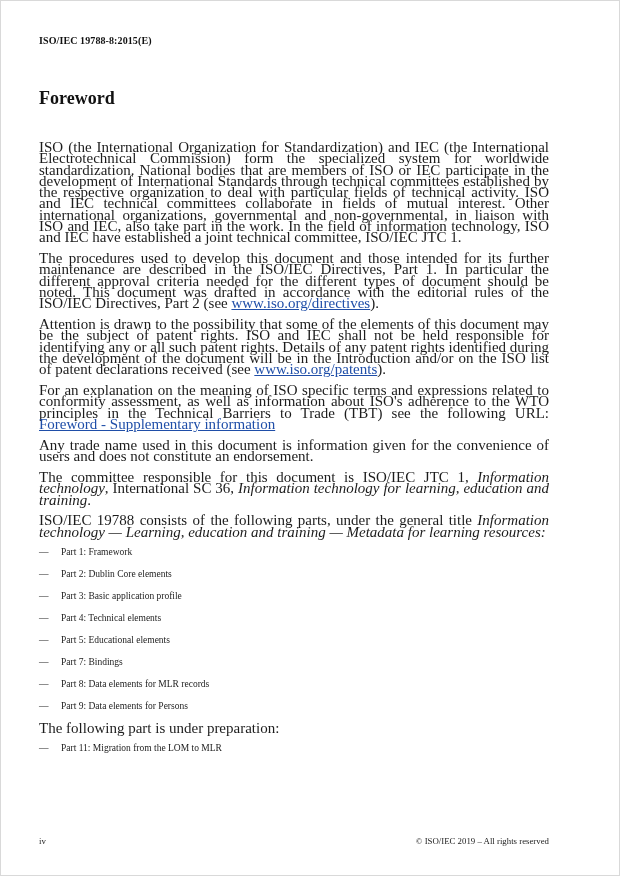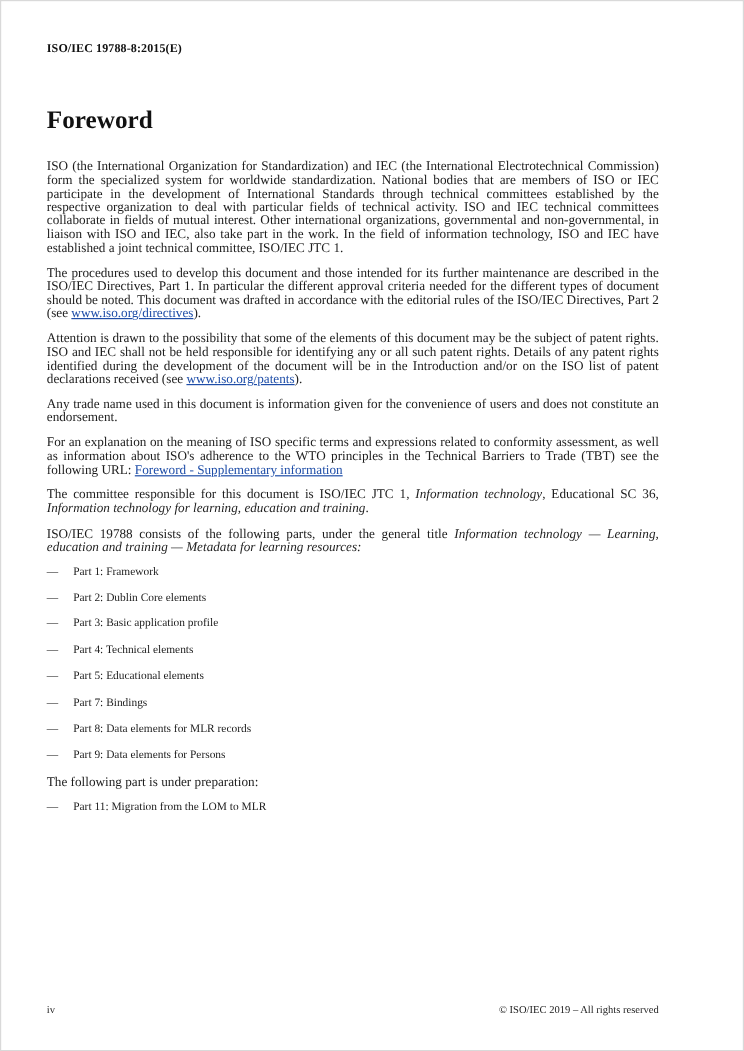--- a/index.html
+++ b/index.html
@@ -26,27 +26,27 @@
     color: #1c1c1c;
   }
   .doc-header {
     font-weight: bold;
     font-size: 10px;
     letter-spacing: 0.1px;
     margin-bottom: 42px;
     color: #111111;
   }
   h1.doc-title {
-    font-size: 21px;
+    font-size: 18px;
     font-weight: bold;
     color: #111111;
-    margin-bottom: 21px;
+    margin-bottom: 33px;
   }
   .para {
-    font-size: 11px;
+    font-size: 15px;
     line-height: 11.3px;
     text-align: justify;
     margin-bottom: 9.5px;
     color: #1c1c1c;
     font-family: Liberation Serif, serif;
   }
   .para.no-justify { text-align: left; }
   .doc-link {
     color: #1f4ea8;
     text-decoration: underline;
@@ -81,23 +81,23 @@
 <body>
 
 <div class="page">
   <div class="content">
     <div class="doc-header">ISO/IEC 19788-8:2015(E)</div>
     <h1 class="doc-title">Foreword</h1>
     <div id="doc-body">
         <p class="para"><span>ISO (the International Organization for Standardization) and IEC (the International Electrotechnical Commission) form the specialized system for worldwide standardization. National bodies that are members of ISO or IEC participate in the development of International Standards through technical committees established by the respective organization to deal with particular fields of technical activity. ISO and IEC technical committees collaborate in fields of mutual interest. Other international organizations, governmental and non-governmental, in liaison with ISO and IEC, also take part in the work. In the field of information technology, ISO and IEC have established a joint technical committee, ISO/IEC JTC 1.</span></p>
         <p class="para"><span>The procedures used to develop this document and those intended for its further maintenance are described in the ISO/IEC Directives, Part 1. In particular the different approval criteria needed for the different types of document should be noted. This document was drafted in accordance with the editorial rules of the ISO/IEC Directives, Part 2 (see </span><a href="#" class="doc-link">www.iso.org/directives</a><span>).</span></p>
         <p class="para"><span>Attention is drawn to the possibility that some of the elements of this document may be the subject of patent rights. ISO and IEC shall not be held responsible for identifying any or all such patent rights.  Details of any patent rights identified during the development of the document will be in the Introduction and/or on the ISO list of patent declarations received (see </span><a href="#" class="doc-link">www.iso.org/patents</a><span>).</span></p>
+        <p class="para"><span>For an explanation on the meaning of ISO specific terms and expressions related to conformity assessment, as well as information about ISO's adherence to the WTO principles in the Technical Barriers to Trade (TBT) see the following URL: </span><a href="#" class="doc-link">Foreword - Supplementary information</a></p>
         <p class="para"><span>Any trade name used in this document is information given for the convenience of users and does not constitute an endorsement.</span></p>
-        <p class="para"><span>For an explanation on the meaning of ISO specific terms and expressions related to conformity assessment, as well as information about ISO's adherence to the WTO principles in the Technical Barriers to Trade (TBT) see the following URL: </span><a href="#" class="doc-link">Foreword - Supplementary information</a></p>
-        <p class="para"><span>The committee responsible for this document is ISO/IEC JTC 1, </span><em>Information technology</em><span>, Educational SC 36, </span><em>Information technology for learning, education and training</em><span>.</span></p>
+        <p class="para"><span>The committee responsible for this document is ISO/IEC JTC 1, </span><em>Information technology</em><span>, International SC 36, </span><em>Information technology for learning, education and training</em><span>.</span></p>
         <p class="para"><span>ISO/IEC 19788 consists of the following parts, under the general title </span><em>Information technology — Learning, education and training — Metadata for learning resources:</em></p>
         <div class="list-item">
           <span class="dash">—</span>
           <span class="li-text">Part 1: Framework</span>
         </div>
         <div class="list-item">
           <span class="dash">—</span>
           <span class="li-text">Part 2: Dublin Core elements</span>
         </div>
         <div class="list-item">

